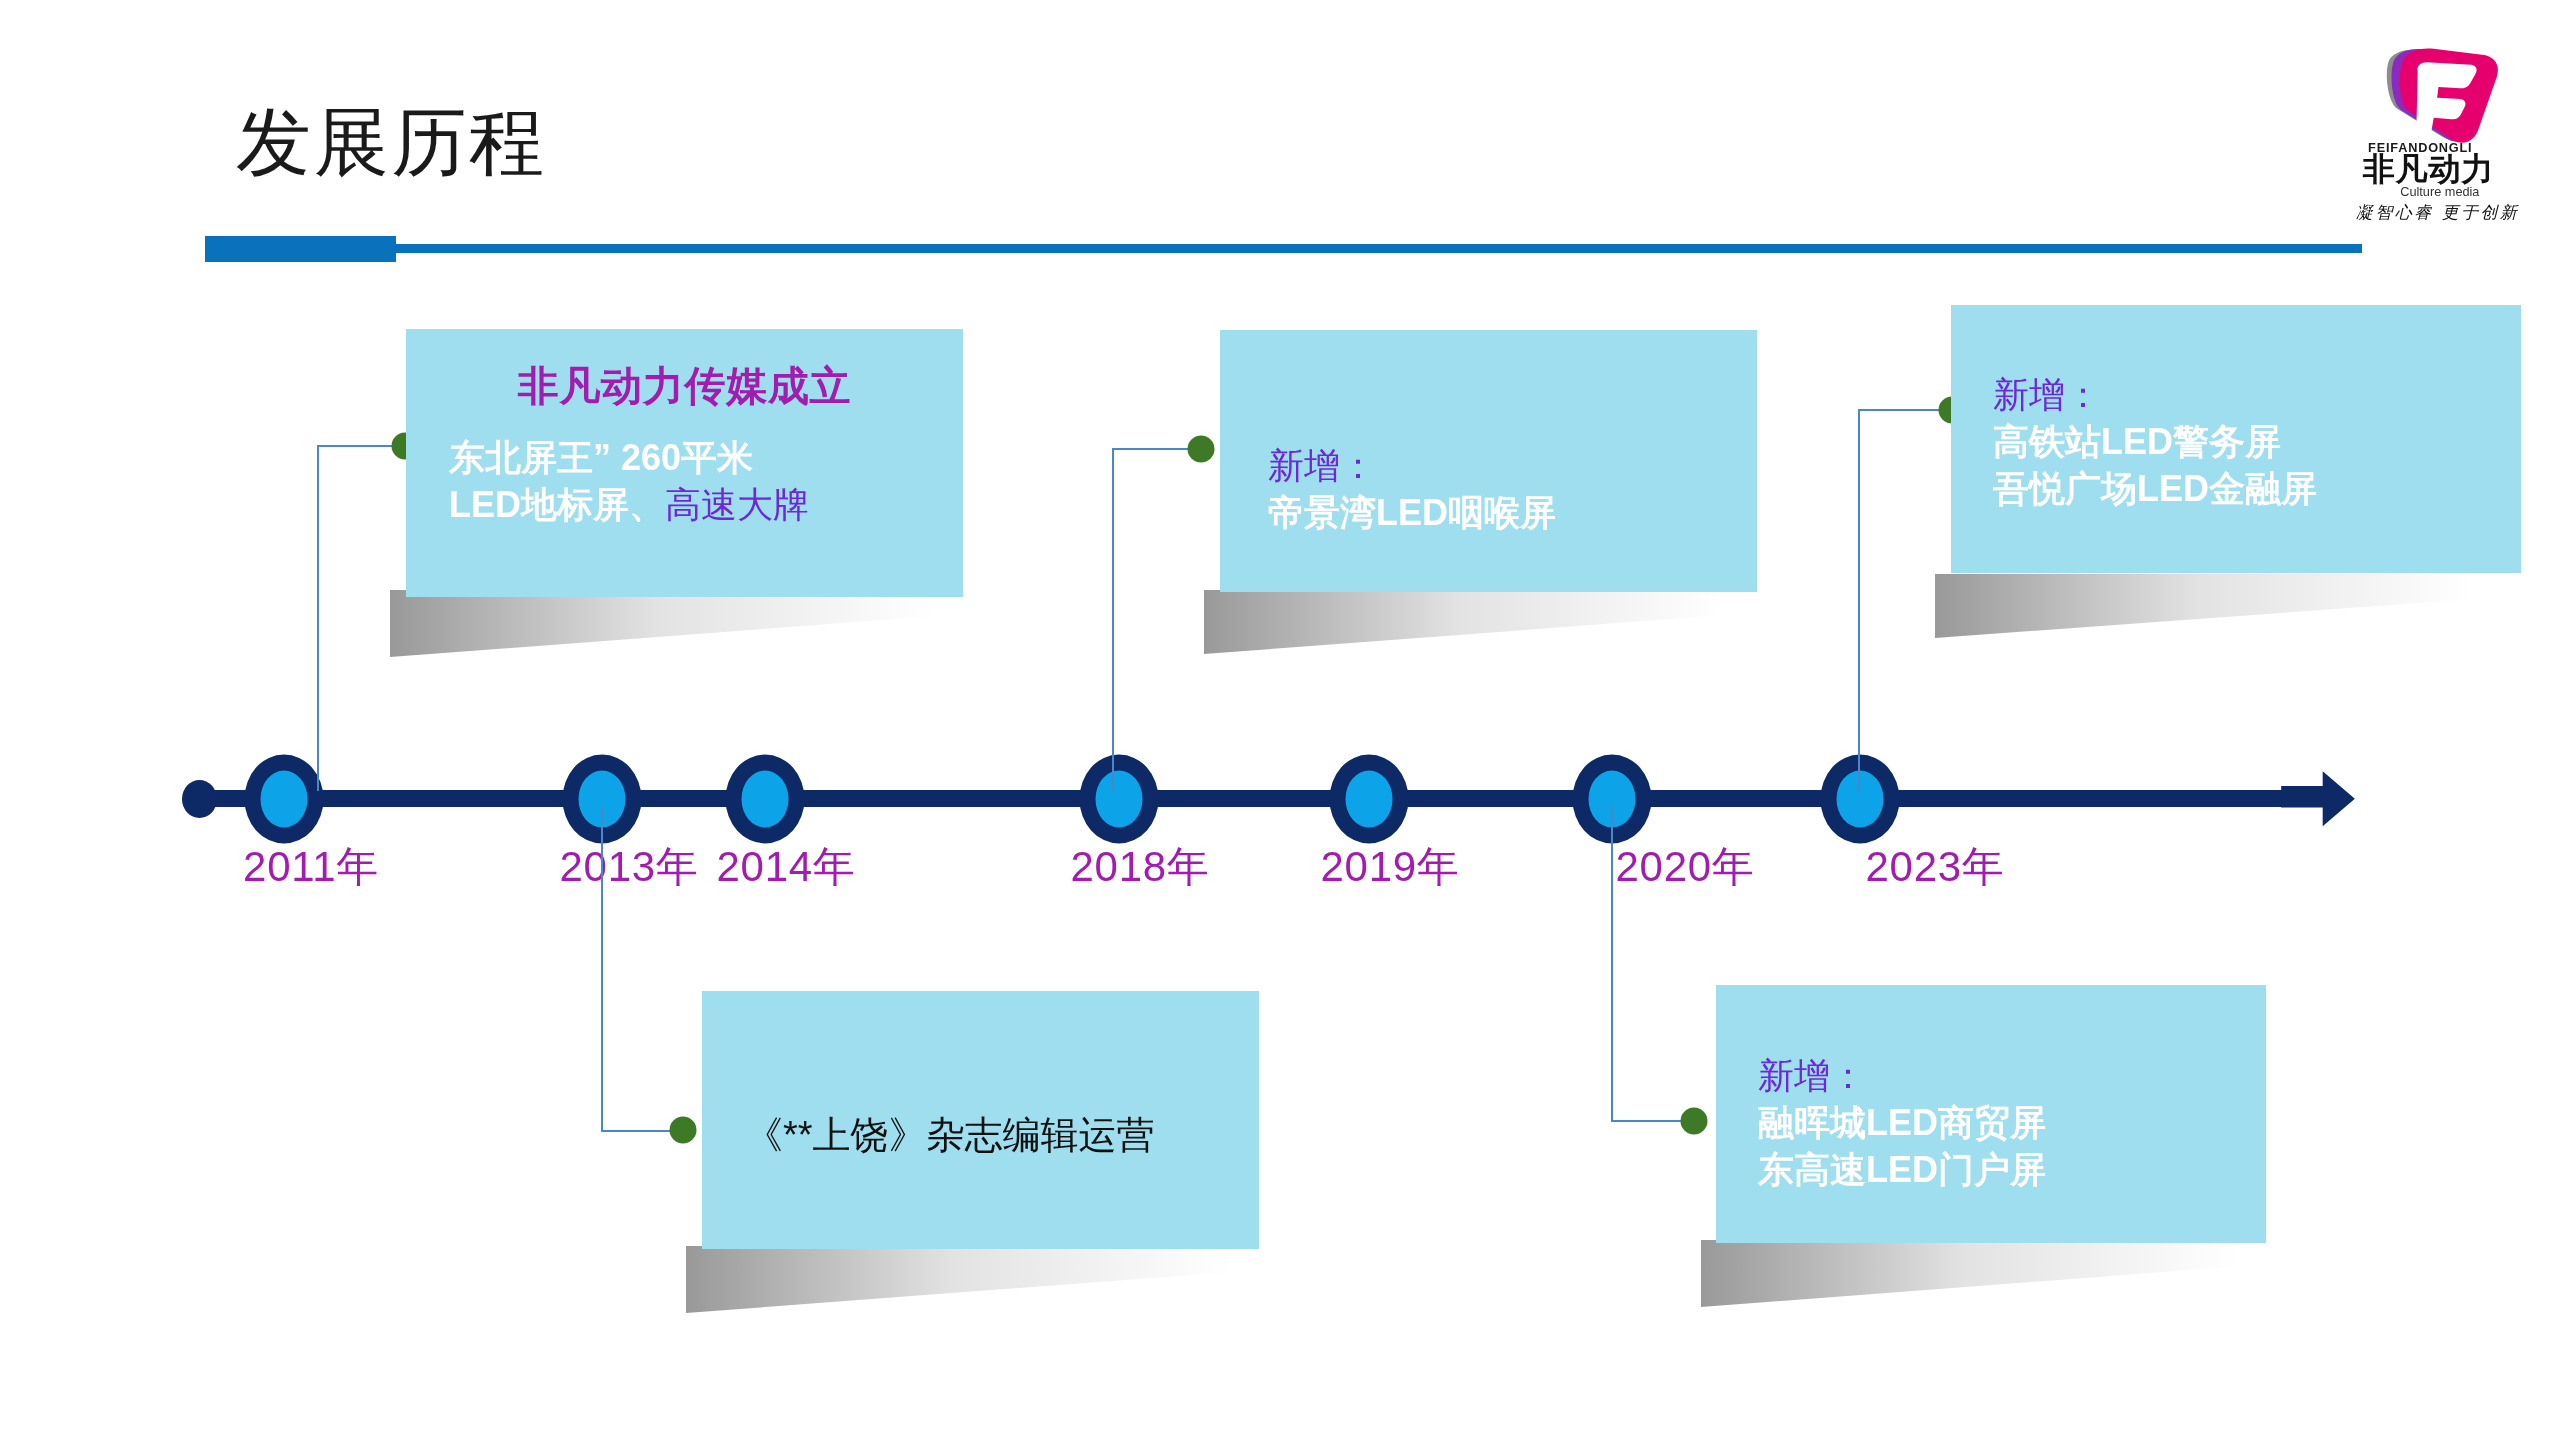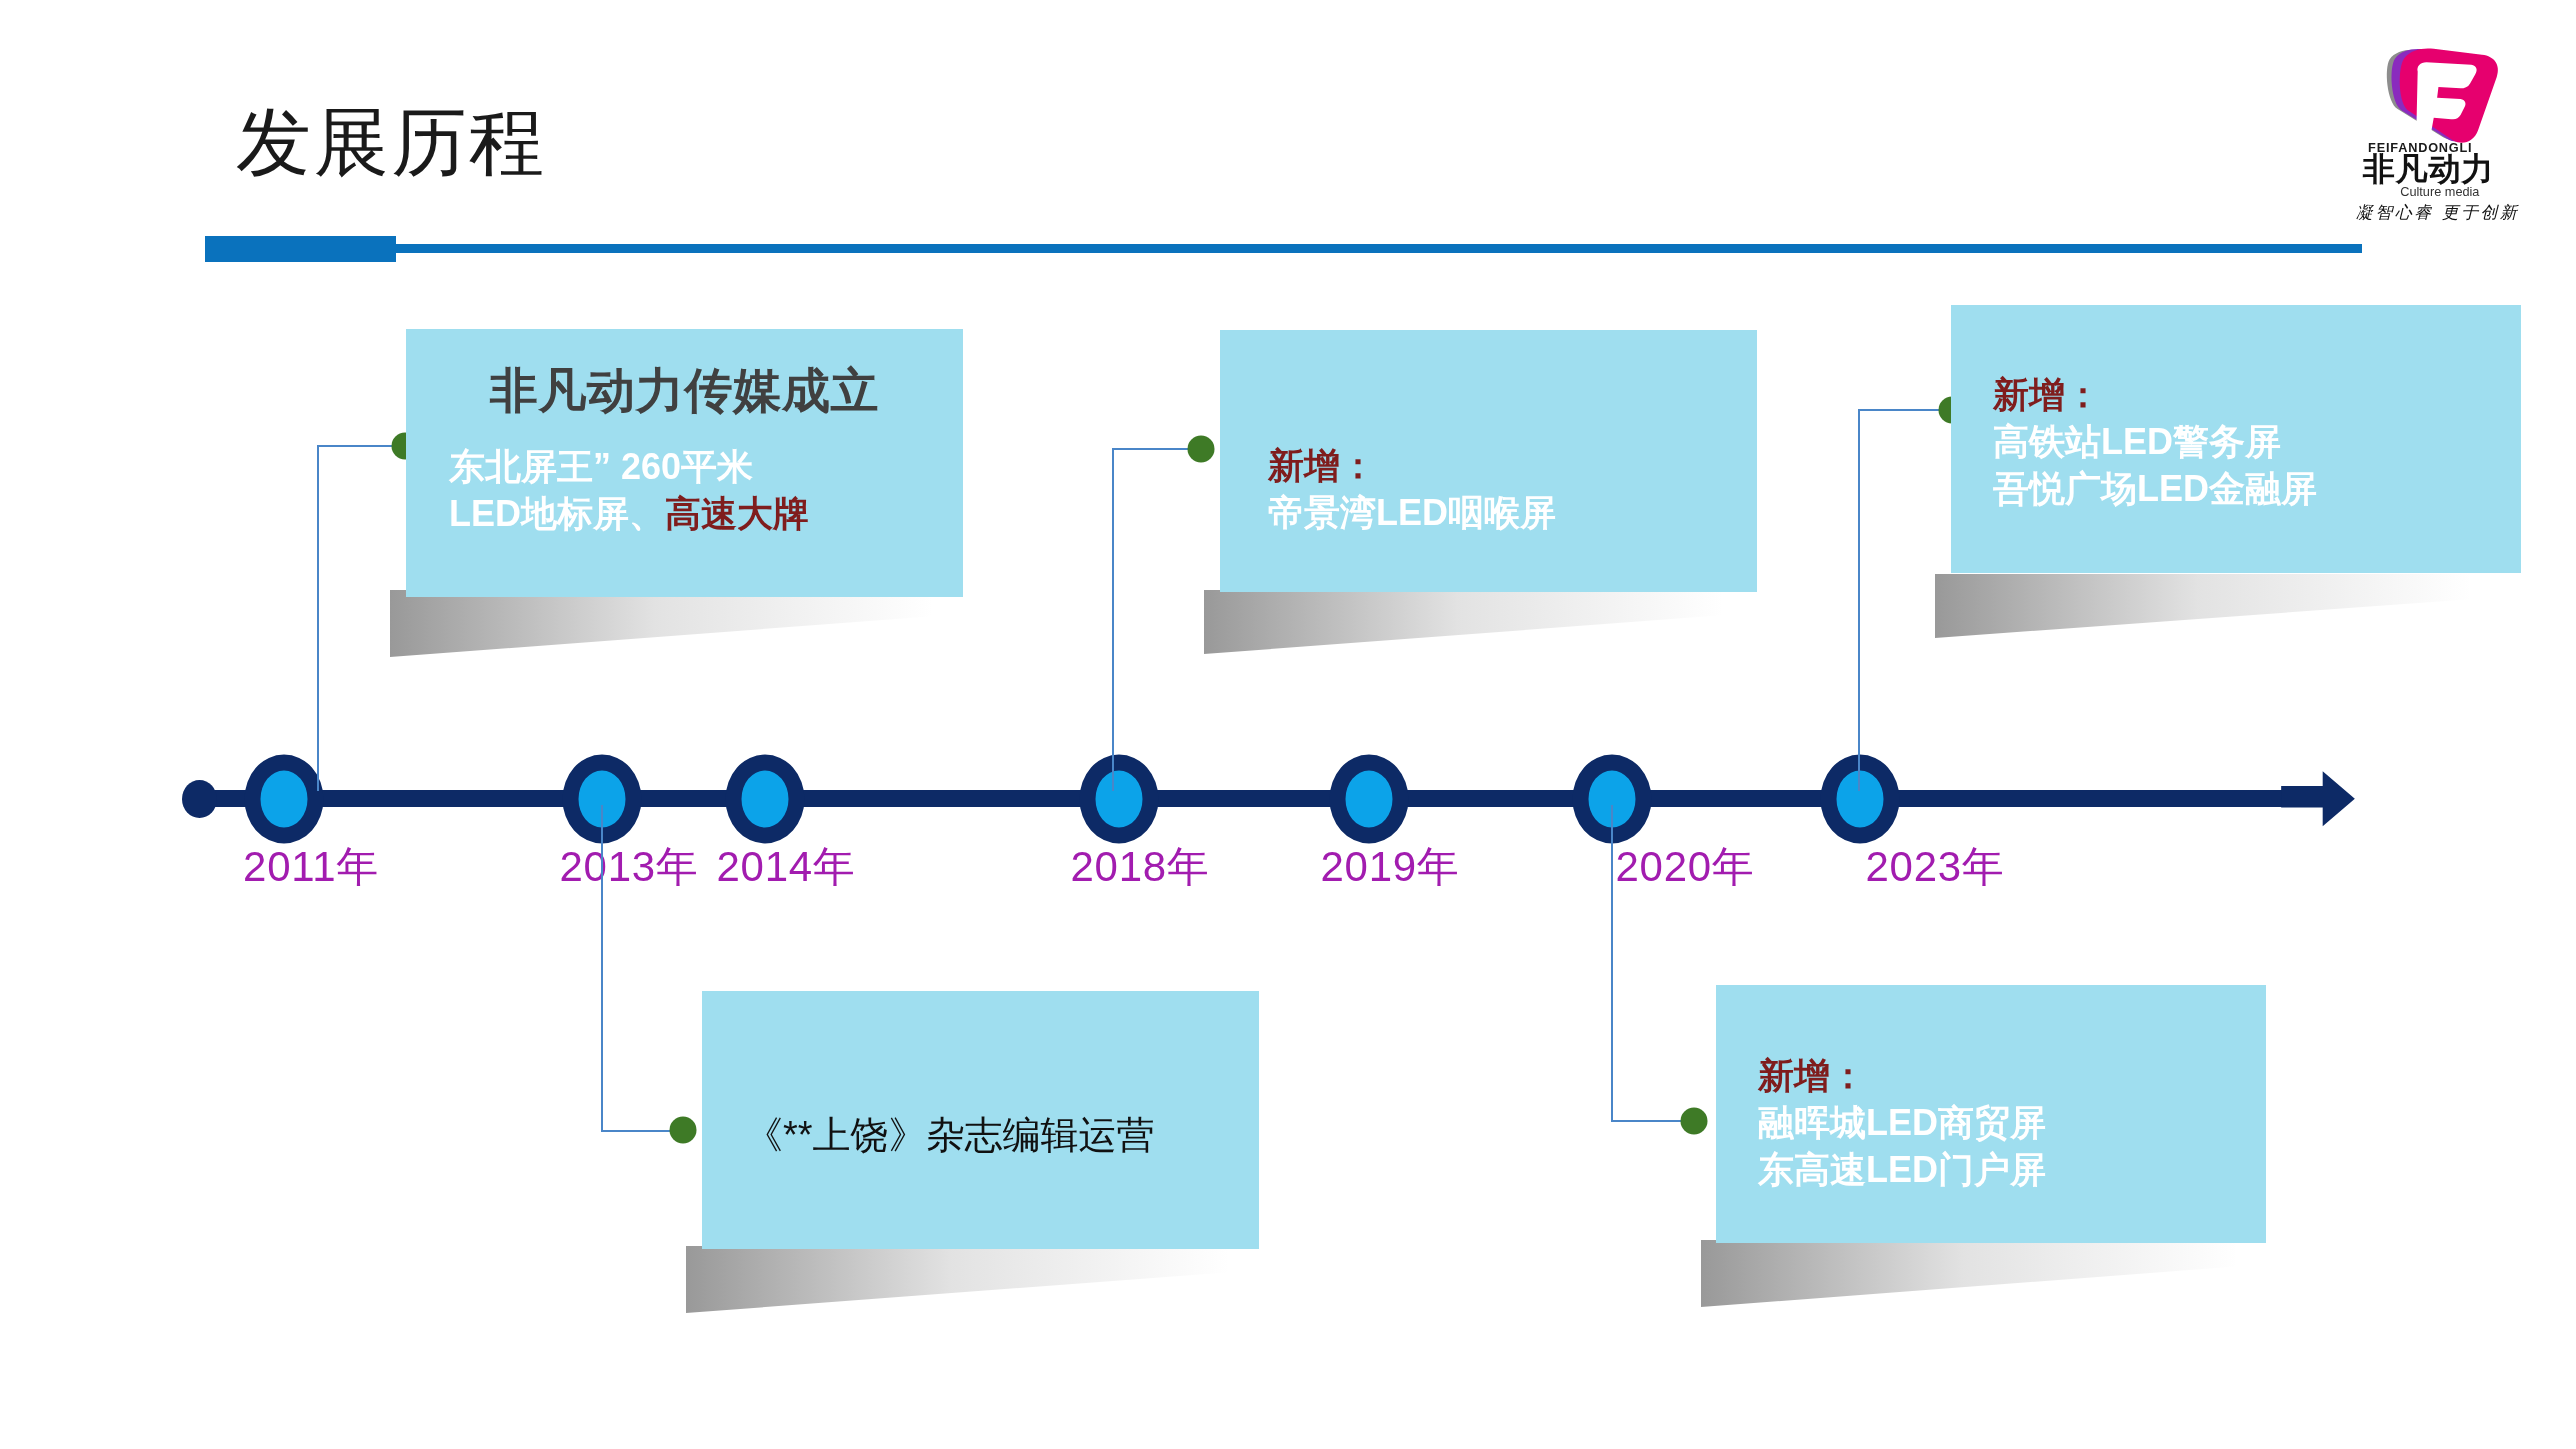--- a/index.html
+++ b/index.html
@@ -72,25 +72,25 @@
     background:#9fdeef;
     box-sizing:border-box;
   }
   .card-shadow{
     position:absolute;
     background:linear-gradient(to right,rgba(90,90,90,0.62),rgba(160,160,160,0.30) 45%,rgba(255,255,255,0) 92%);
     clip-path:polygon(0 0,100% 0,100% 34%,0 100%);
     pointer-events:none;
   }
   .c-title{
-    font-weight:bold;color:#404040;text-align:center;
-    font-size:48px;line-height:1.25;letter-spacing:0.7px;
+    font-weight:bold;color:#a21caf;text-align:center;
+    font-size:41px;line-height:1.25;letter-spacing:0.7px;
   }
   .c-body{line-height:1.3;}
-  .t-black{color:#7f1d1d;font-weight:bold;}
+  .t-black{color:#6d28d9;font-weight:normal;}
   .t-white{color:#ffffff;font-weight:bold;}
   .t-plain{color:#111;font-weight:normal;}
 </style>
 </head>
 <body>
 
 <div class="slide">
 
   <div class="page-title">发展历程</div>
   <div class="title-bar-thick"></div>

